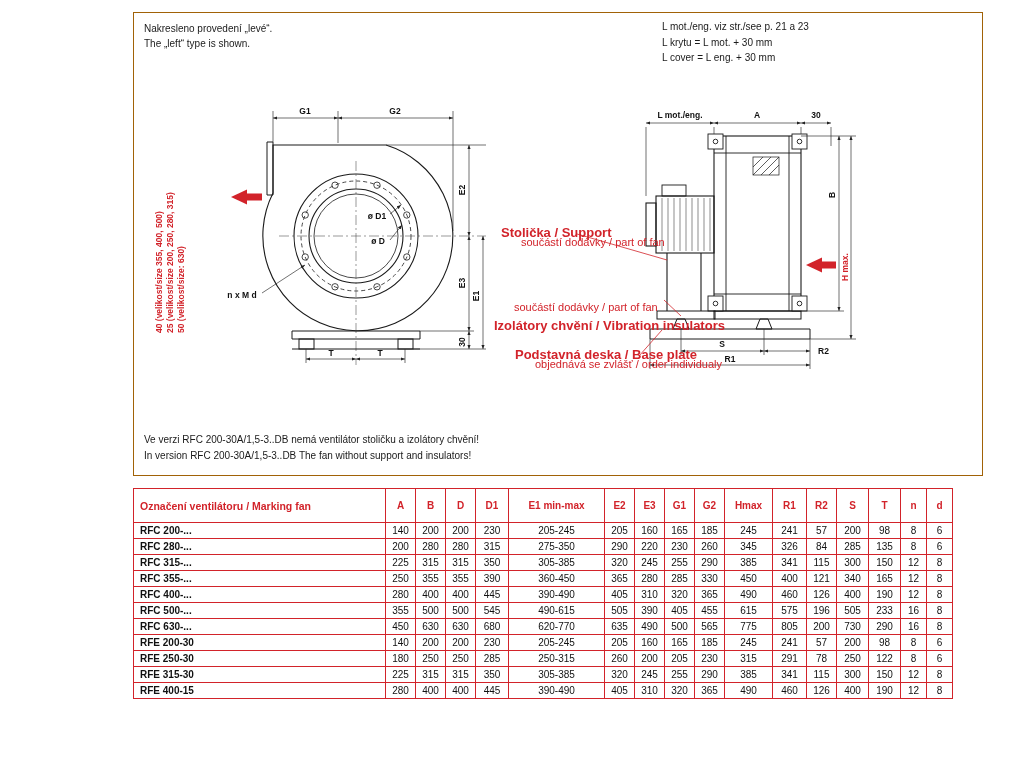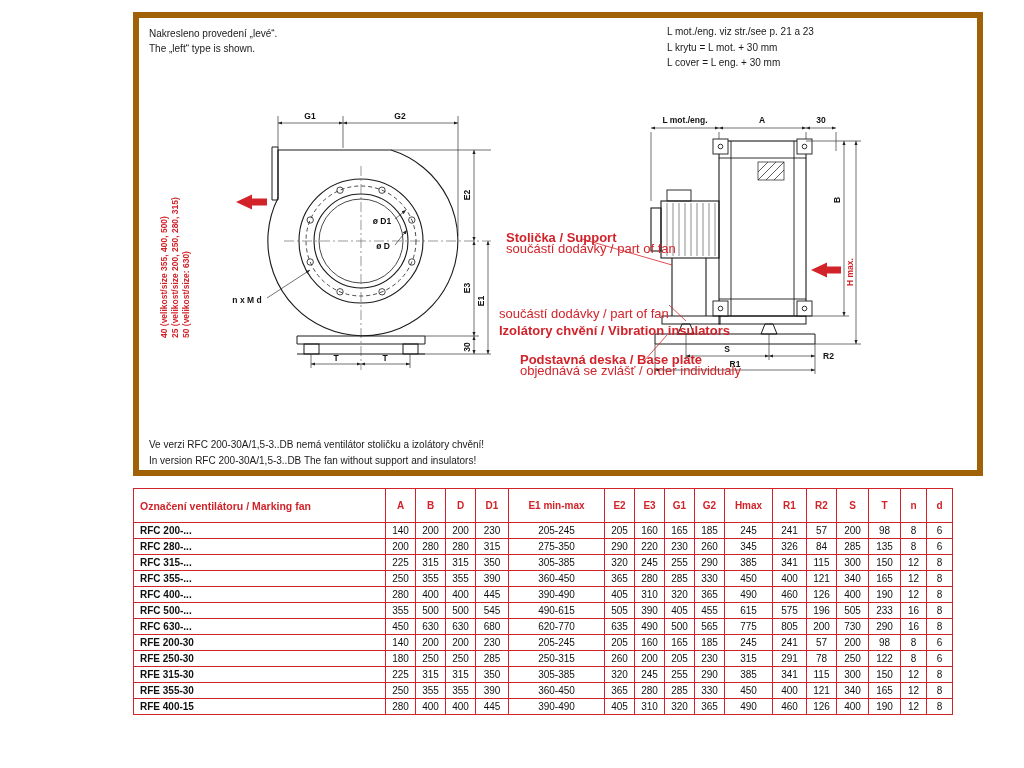--- a/index.html
+++ b/index.html
@@ -4,29 +4,29 @@
 <style>
   :root { --red: #d2232a; }
   * { box-sizing: border-box; }
   html,body { margin:0; padding:0; }
   body {
     width:1024px; height:768px; background:#ffffff; position:relative;
     font-family:"Liberation Sans", sans-serif; color:#111;
   }
   .drawing-box {
     position:absolute; left:133px; top:12px; width:850px; height:464px;
-    border:6px solid #a16207; background:#fff;
+    border:1px solid #a16207; background:#fff;
   }
   .drawing-box svg { position:absolute; left:0; top:0; }
   .note { position:absolute; font-size:10px; line-height:15px; color:#1a1a1a; white-space:nowrap; }
   .note-topleft { left:10px; top:8px; }
   .note-topright { left:508px; top:6px; line-height:15.5px;margin-left:20px; }
   .note-version { left:10px; top:419px; line-height:16px; }
   .callout-title { position:absolute; color:var(--red); font-weight:bold; font-size:13px; white-space:nowrap; }
-  .callout-sub   { position:absolute; color:var(--red); font-size:13px; white-space:nowrap; }
+  .callout-sub   { position:absolute; color:var(--red); font-size:11px; white-space:nowrap;margin-left:20px; }
   .size-note {
     position:absolute; transform-origin:0 100%; transform:rotate(-90deg);
     white-space:nowrap; color:var(--red); font-size:8.5px; font-weight:bold; height:10px;
   }
   svg text { font-family:"Liberation Sans", sans-serif; font-size:8.5px; font-weight:bold; fill:#111; }
   svg text.red { fill:var(--red); }
   .tbl-wrap { position:absolute; left:133px; top:488px; }
   table.fan {
     border-collapse:collapse; table-layout:fixed; width:819px;
     font-size:10px; border:1.5px solid var(--red); background:#fff;
@@ -450,39 +450,20 @@
           <td>290</td>
           <td>385</td>
           <td>341</td>
           <td>115</td>
           <td>300</td>
           <td>150</td>
           <td>12</td>
           <td>8</td>
         </tr>
         <tr>
-          <td class="model-cell">RFE 355-30</td>
-          <td>250</td>
-          <td>355</td>
-          <td>355</td>
-          <td>390</td>
-          <td>360-450</td>
-          <td>365</td>
-          <td>280</td>
-          <td>285</td>
-          <td>330</td>
-          <td>450</td>
-          <td>400</td>
-          <td>121</td>
-          <td>340</td>
-          <td>165</td>
-          <td>12</td>
-          <td>8</td>
-        </tr>
-        <tr>
           <td class="model-cell">RFE 400-15</td>
           <td>280</td>
           <td>400</td>
           <td>400</td>
           <td>445</td>
           <td>390-490</td>
           <td>405</td>
           <td>310</td>
           <td>320</td>
           <td>365</td>

